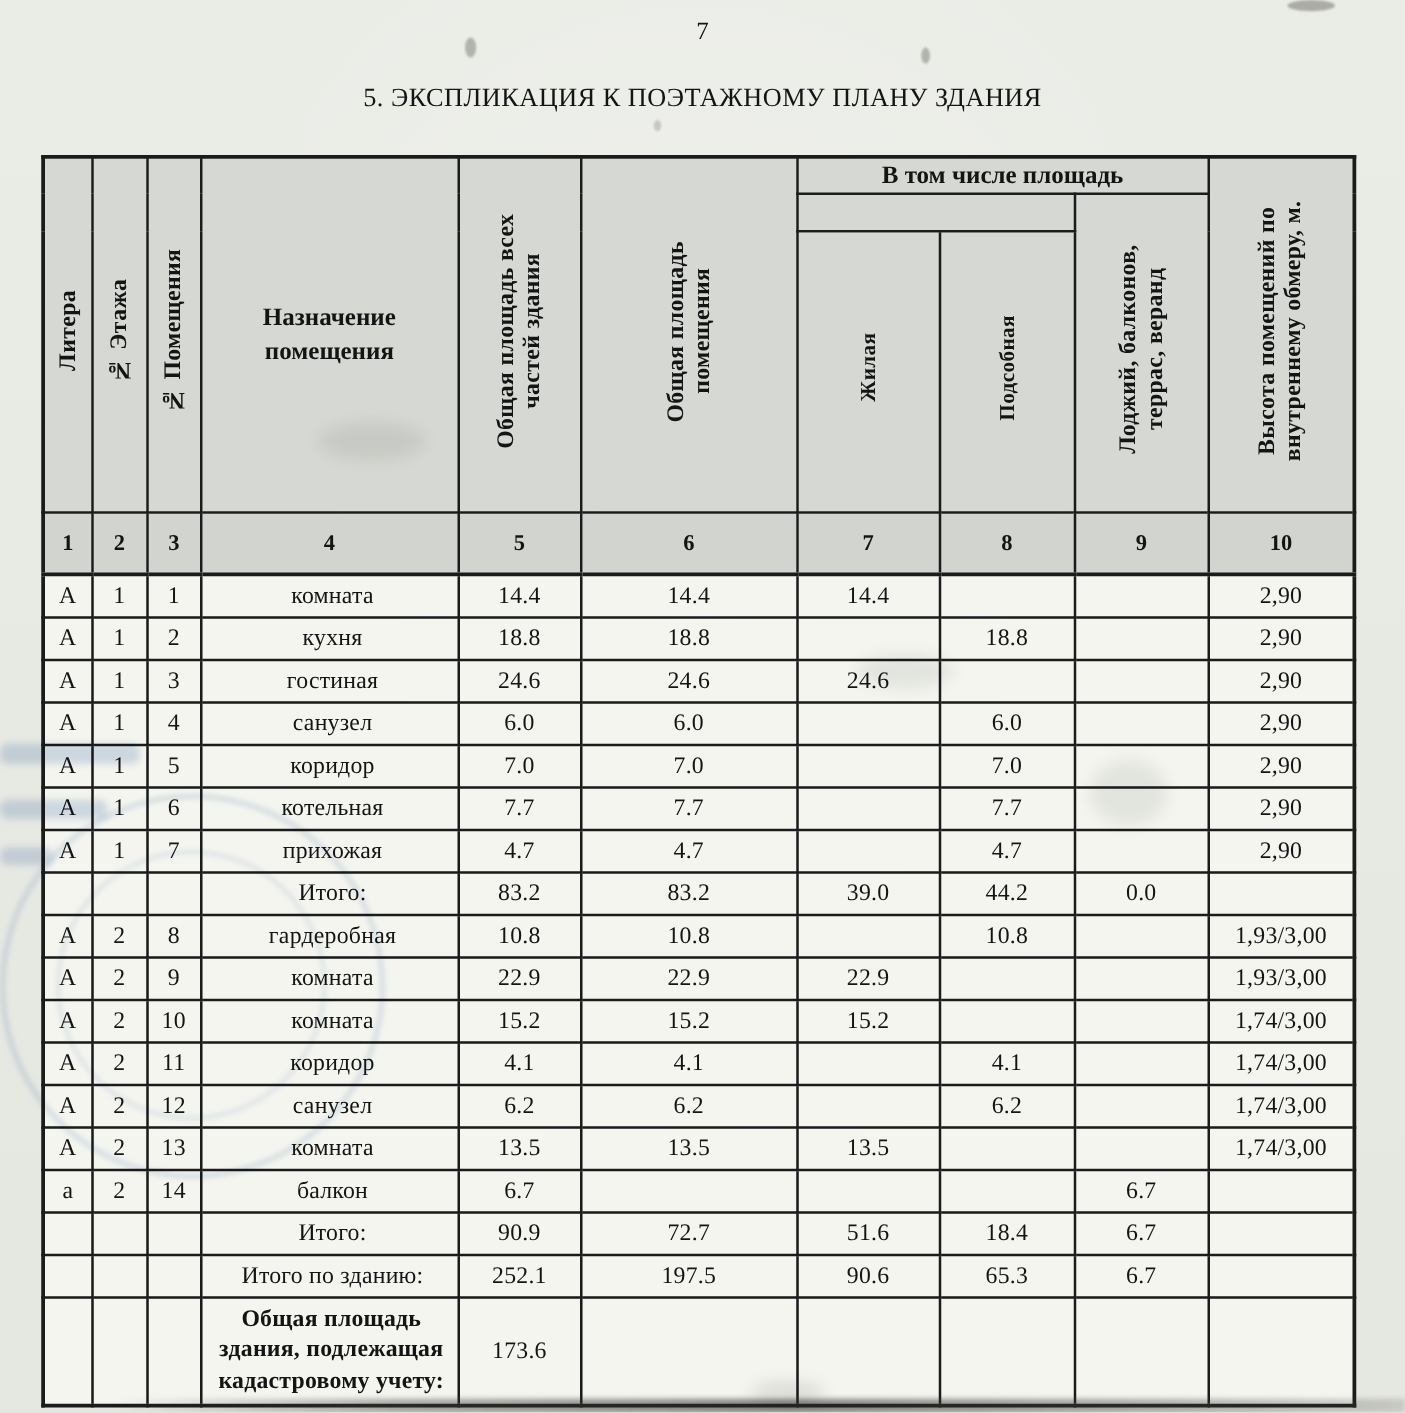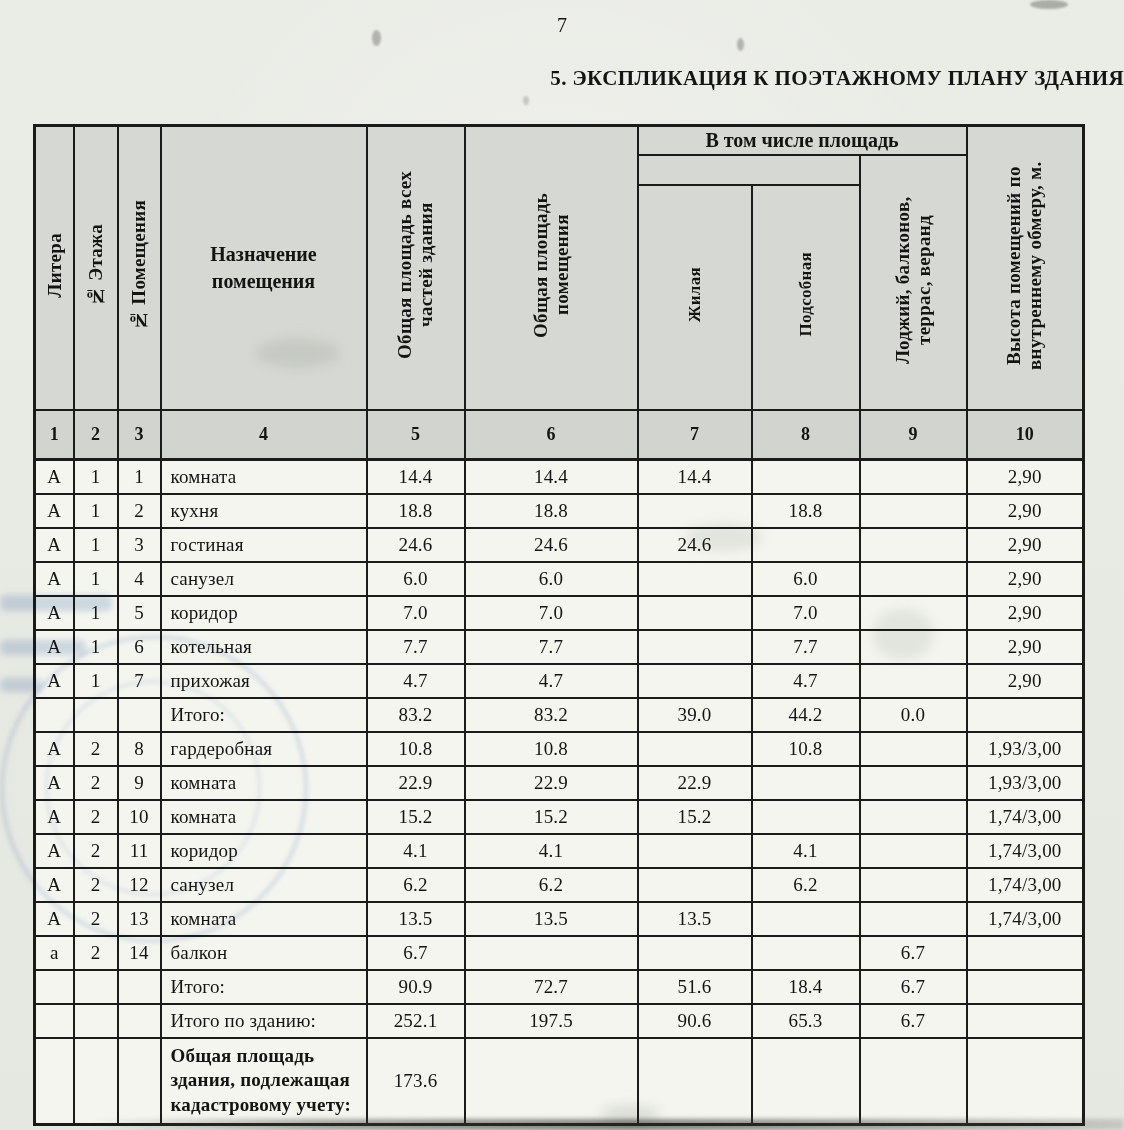--- a/index.html
+++ b/index.html
@@ -23,21 +23,21 @@
     font-family:"Liberation Serif","DejaVu Serif",serif;
     color:#141414;
     overflow:hidden;
   }
   .page-number{
     position:absolute;top:14px;left:0;right:0;
     text-align:center;font-size:20px;
   }
   .doc-title{
     position:absolute;top:66px;left:0;right:0;
-    text-align:right;font-size:21px;font-weight:bold;letter-spacing:.4px;
+    text-align:center;font-size:21px;font-weight:normal;letter-spacing:.4px;
   }
   table.expl{
     position:absolute;left:33px;top:124px;
     width:1049px;
     border-collapse:collapse;table-layout:fixed;
     border:3px solid var(--border);
   }
   table.expl td{
     border:2px solid var(--border);
     text-align:center;vertical-align:middle;
@@ -48,21 +48,21 @@
   tr.h1{height:29px;}
   tr.h2{height:30px;}
   tr.h3{height:225px;}
   tr.h1 td.group{font-size:20px;}
   tr.numbers td{
     background:var(--numbers_fill);
     height:47px;font-size:18px;
     border-bottom-width:3px;
   }
   tbody td{background:var(--cell_fill);height:32px;letter-spacing:.2px;}
-  tbody td.name-cell{text-align:left;padding-left:9px;margin-top:47px;}
+  tbody td.name-cell{text-align:center;padding-left:9px;margin-top:47px;}
   tbody tr.final{height:76px;}
   tbody tr.final td.name-cell{font-weight:bold;line-height:1.3;padding:5px 6px 5px 9px;}
   tbody tr.final td.bold-val{font-weight:normal;}
   .rot{
     display:inline-block;
     writing-mode:vertical-rl;
     transform:rotate(180deg);
     text-align:center;
     line-height:1.12;
     letter-spacing:.3px;

